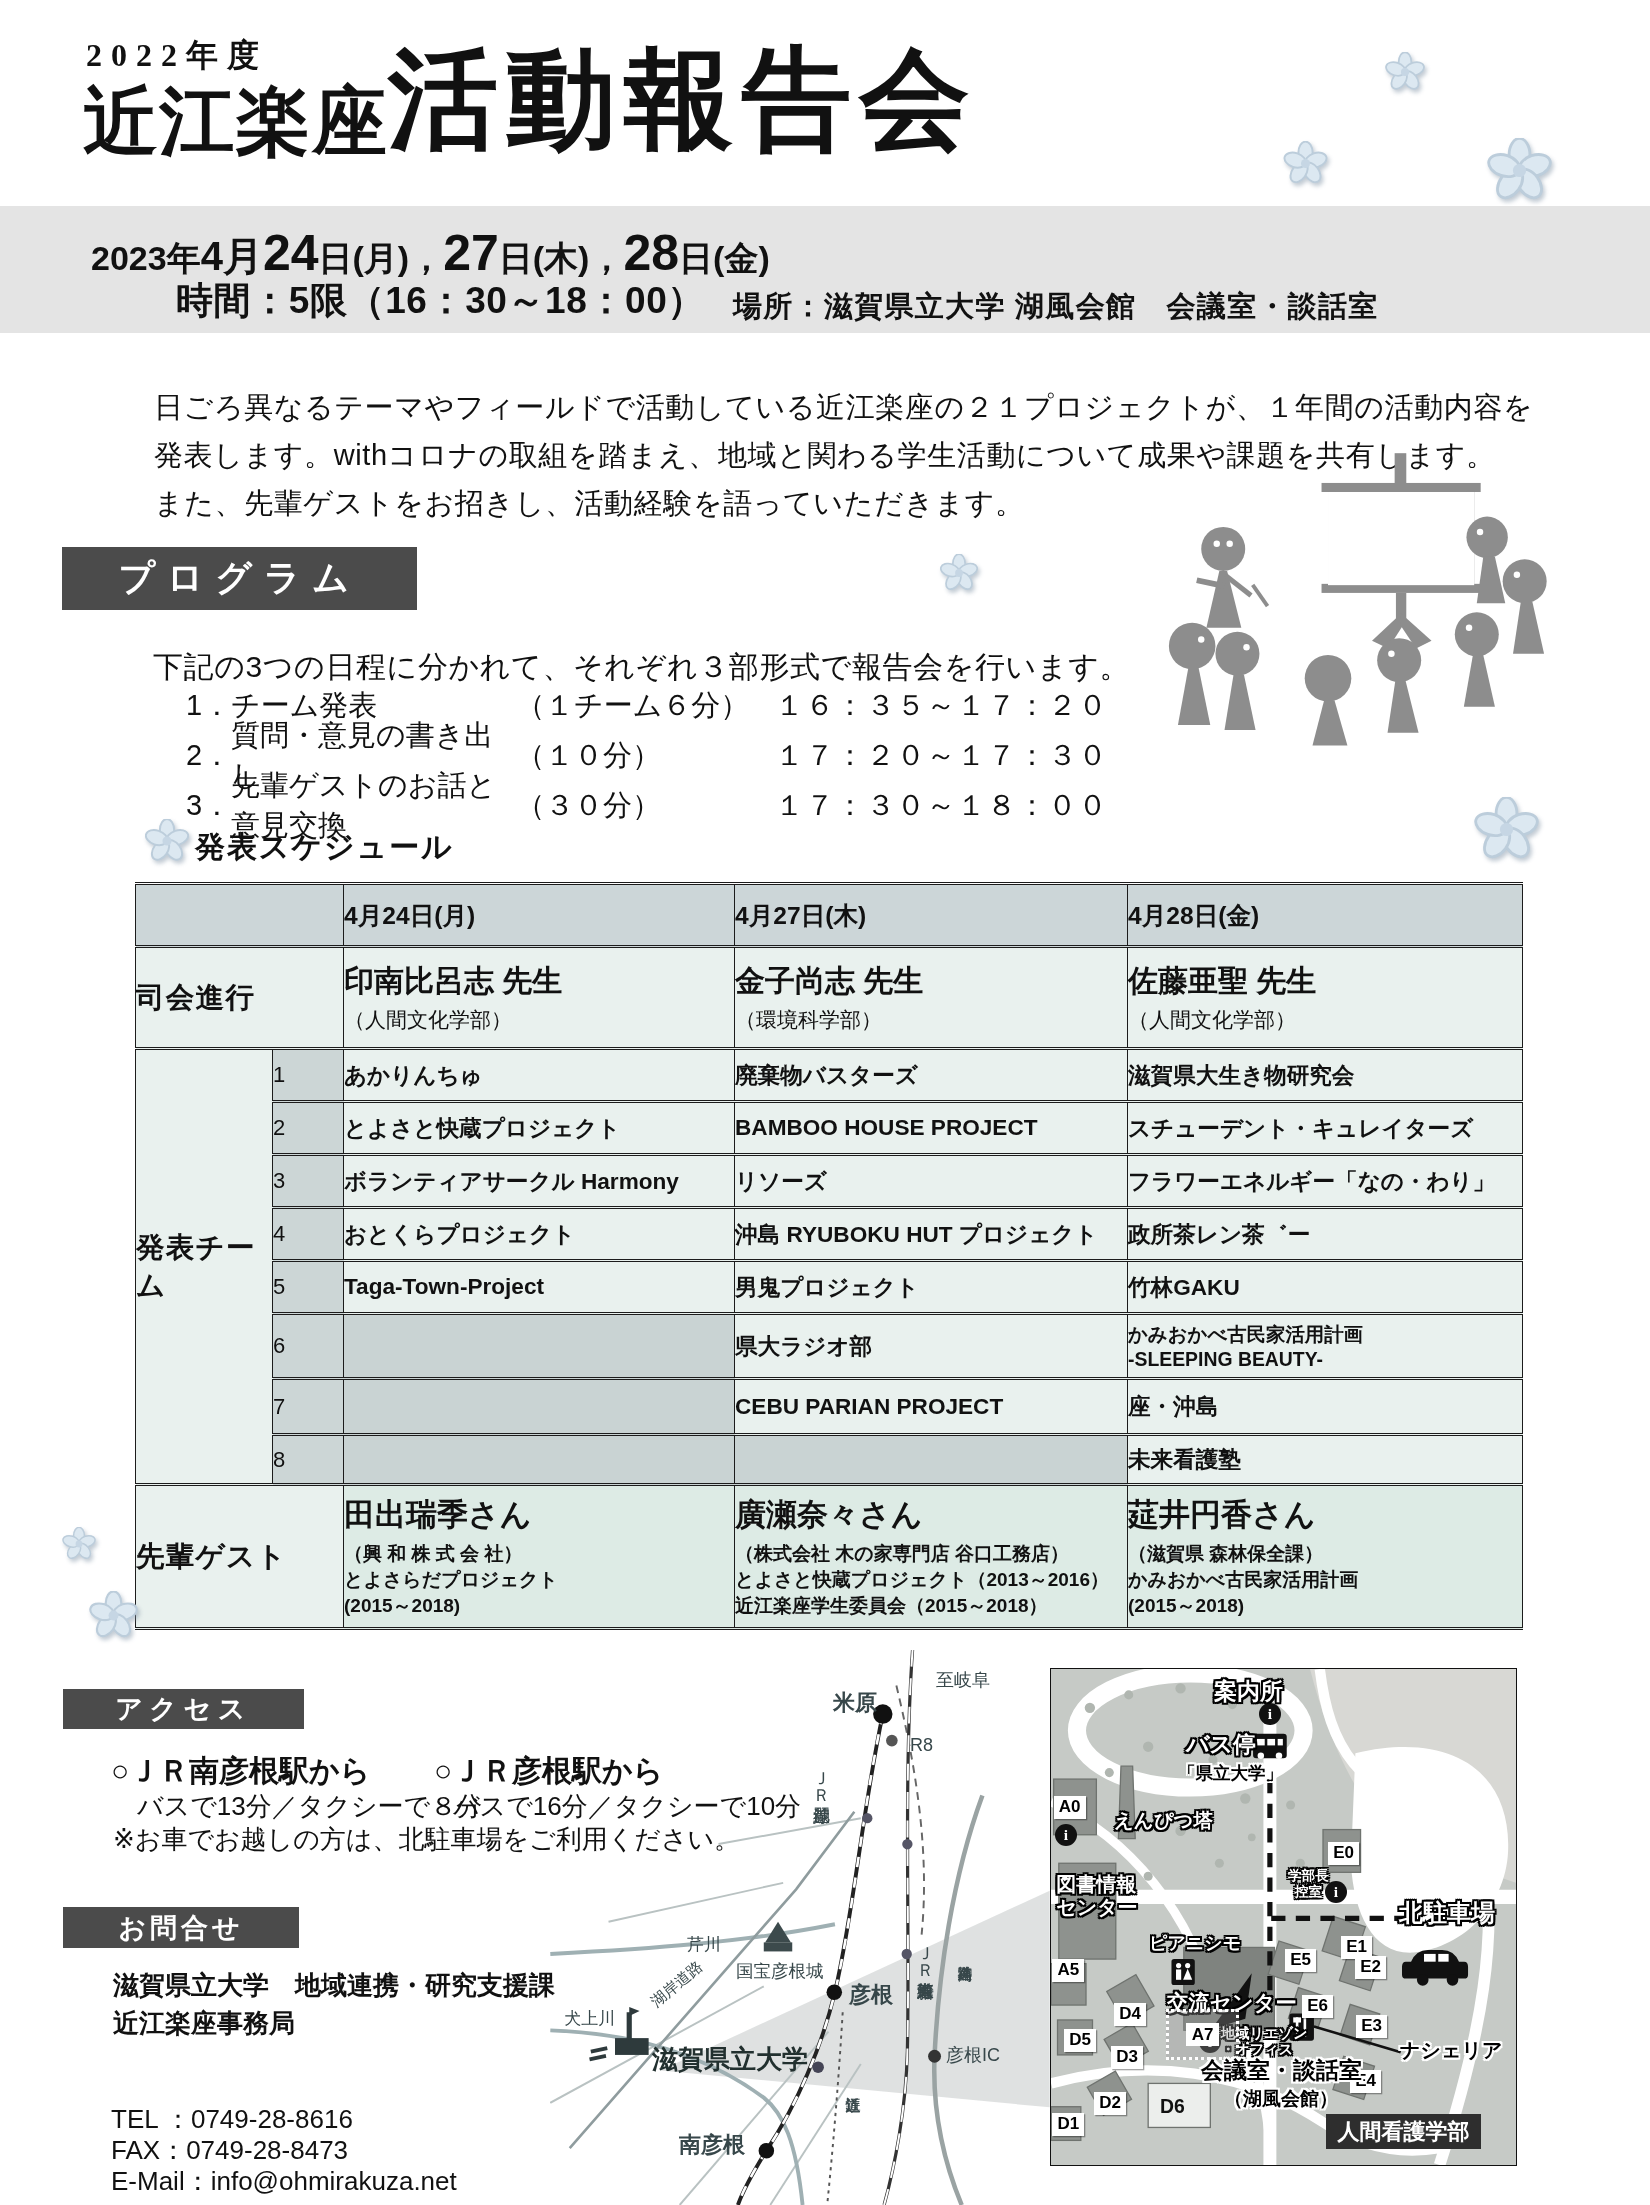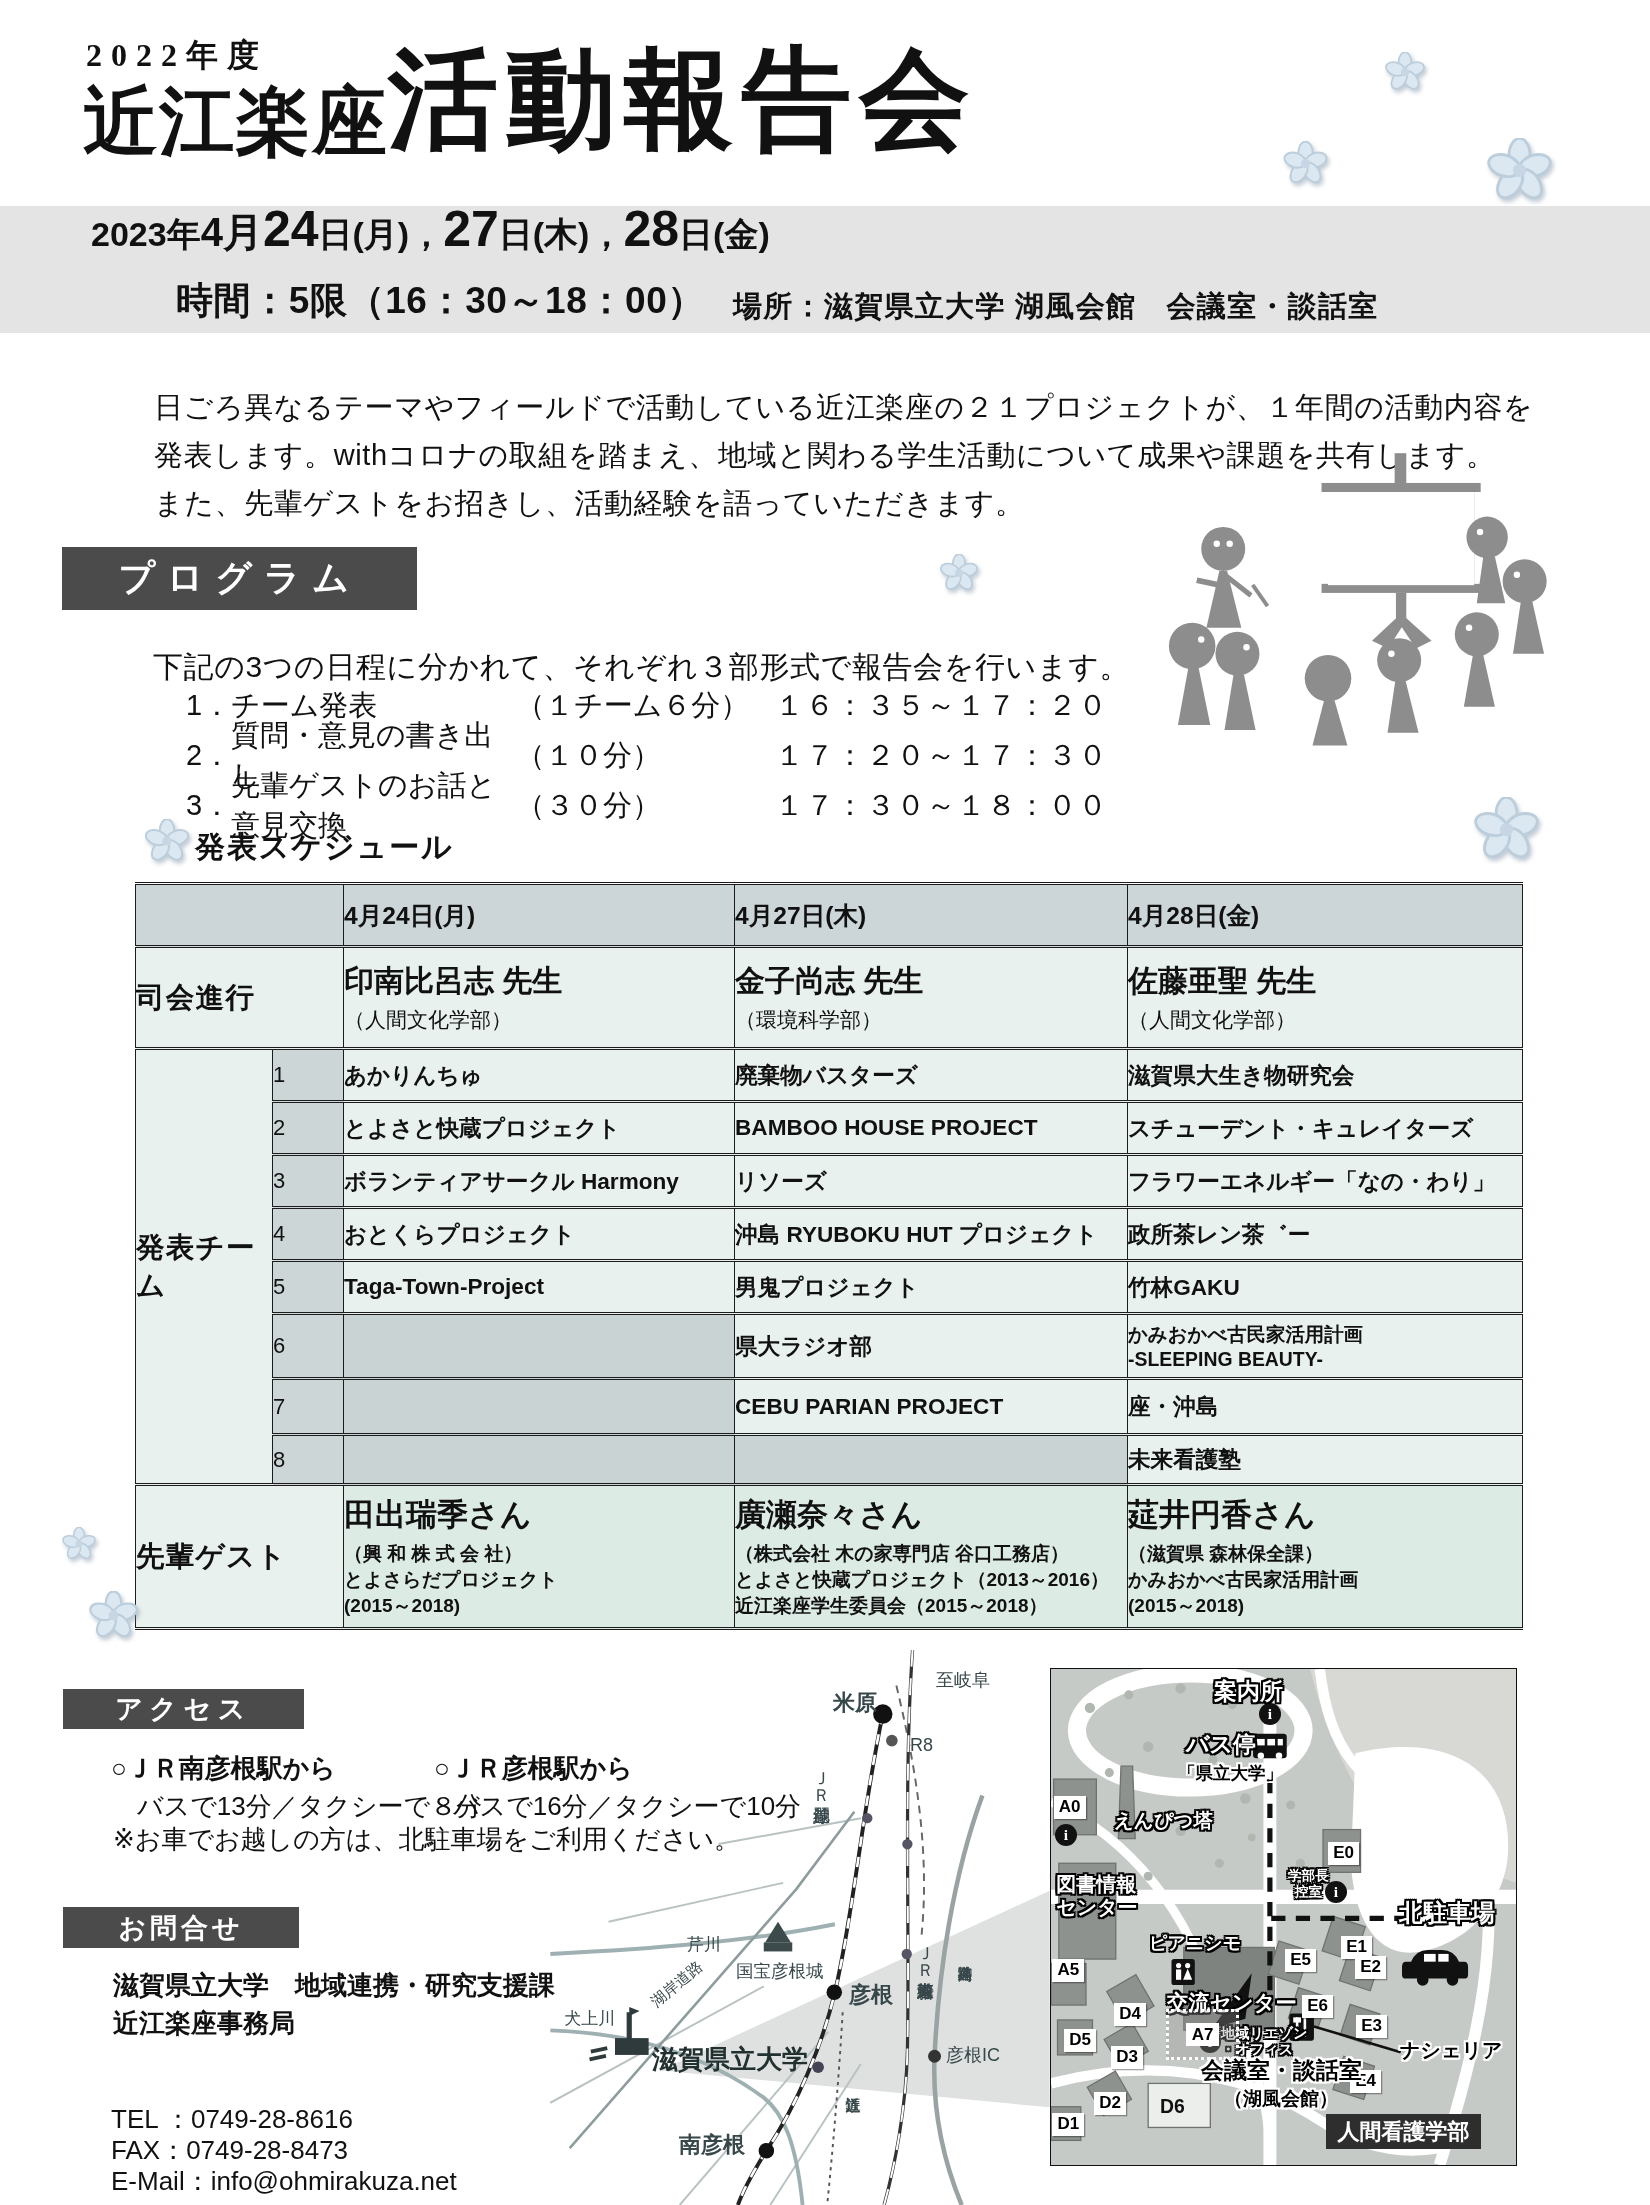--- a/index.html
+++ b/index.html
@@ -8,21 +8,21 @@
   .abs{position:absolute;}
   
   .hdr-year{left:86px;top:34px;font-family:"Liberation Serif","DejaVu Serif",serif;
             font-size:32px;font-weight:700;letter-spacing:9px;}
   .hdr-org{left:83px;top:72px;font-family:"Liberation Serif","DejaVu Serif",serif;
            font-size:75px;font-weight:900;letter-spacing:1.3px;}
   .hdr-title{left:388px;top:26px;font-family:"Liberation Serif","DejaVu Serif",serif;
              font-size:110px;font-weight:900;letter-spacing:7.8px;}
   
   .band{left:0;top:206px;width:1651px;height:127px;background:#e4e4e4;}
-  .dateline{left:91px;top:200px;display:flex;align-items:baseline;font-weight:600;}
+  .dateline{left:91px;top:224px;display:flex;align-items:baseline;font-weight:600;}
   .dateline .sm{font-size:34px;} .dateline .md{font-size:40px;} .dateline .lg{font-size:50px;}
   .timeline{left:176px;top:276px;font-size:37px;font-weight:700;letter-spacing:0.6px;}
   .placeline{left:733px;top:287px;font-size:29px;font-weight:600;letter-spacing:1.3px;}
   
   .intro{left:154px;top:383px;font-size:29px;line-height:48px;letter-spacing:0.6px;}
   
   .banner{background:#4b4b4b;color:#fff;display:flex;align-items:center;justify-content:center;
           font-weight:700;}
   .banner.program{left:62px;top:547px;width:355px;height:63px;font-size:36px;letter-spacing:11.6px;}
   .banner.access{left:63px;top:1689px;width:241px;height:40px;font-size:27px;letter-spacing:6.5px;}
@@ -45,21 +45,21 @@
   td.c-lbl{background:#e9f1ee;font-size:28.5px;font-weight:700;letter-spacing:1.3px;}
   td.c-num{background:#ccd6d6;font-size:22px;}
   td.c-cell{background:#e9f1ee;font-size:22.6px;font-weight:700;white-space:pre-line;}
   td.c-empty{background:#c9d3d3;}
   td.c-mc{background:#e9f1ee;}
   .mc-name{font-size:30px;font-weight:700;} .mc-dept{font-size:21px;margin-top:3.9px;}
   td.c-guest{background:#ddebe5;}
   .g-name{font-size:31px;font-weight:700;margin-bottom:5.2px;}
   .g-line{font-size:19px;font-weight:600;line-height:26px;}
   
-  .acc-from{font-size:26px;font-weight:600;}
+  .acc-from{font-size:30px;font-weight:600;}
   .acc-detail{font-size:26px;}
   .note{left:113px;top:1822px;font-size:26px;}
   .c-line{font-size:26px;}
   .c-bold{font-weight:700;}
   
   .sakura{filter:drop-shadow(2.6px 3.2px 1.9px rgba(120,140,160,.45));}
   
   .areamap{left:550px;top:1650px;width:500px;height:555px;}
   .amap-lbl{position:absolute;color:#37474a;white-space:nowrap;}
   .vtext{writing-mode:vertical-rl;}

